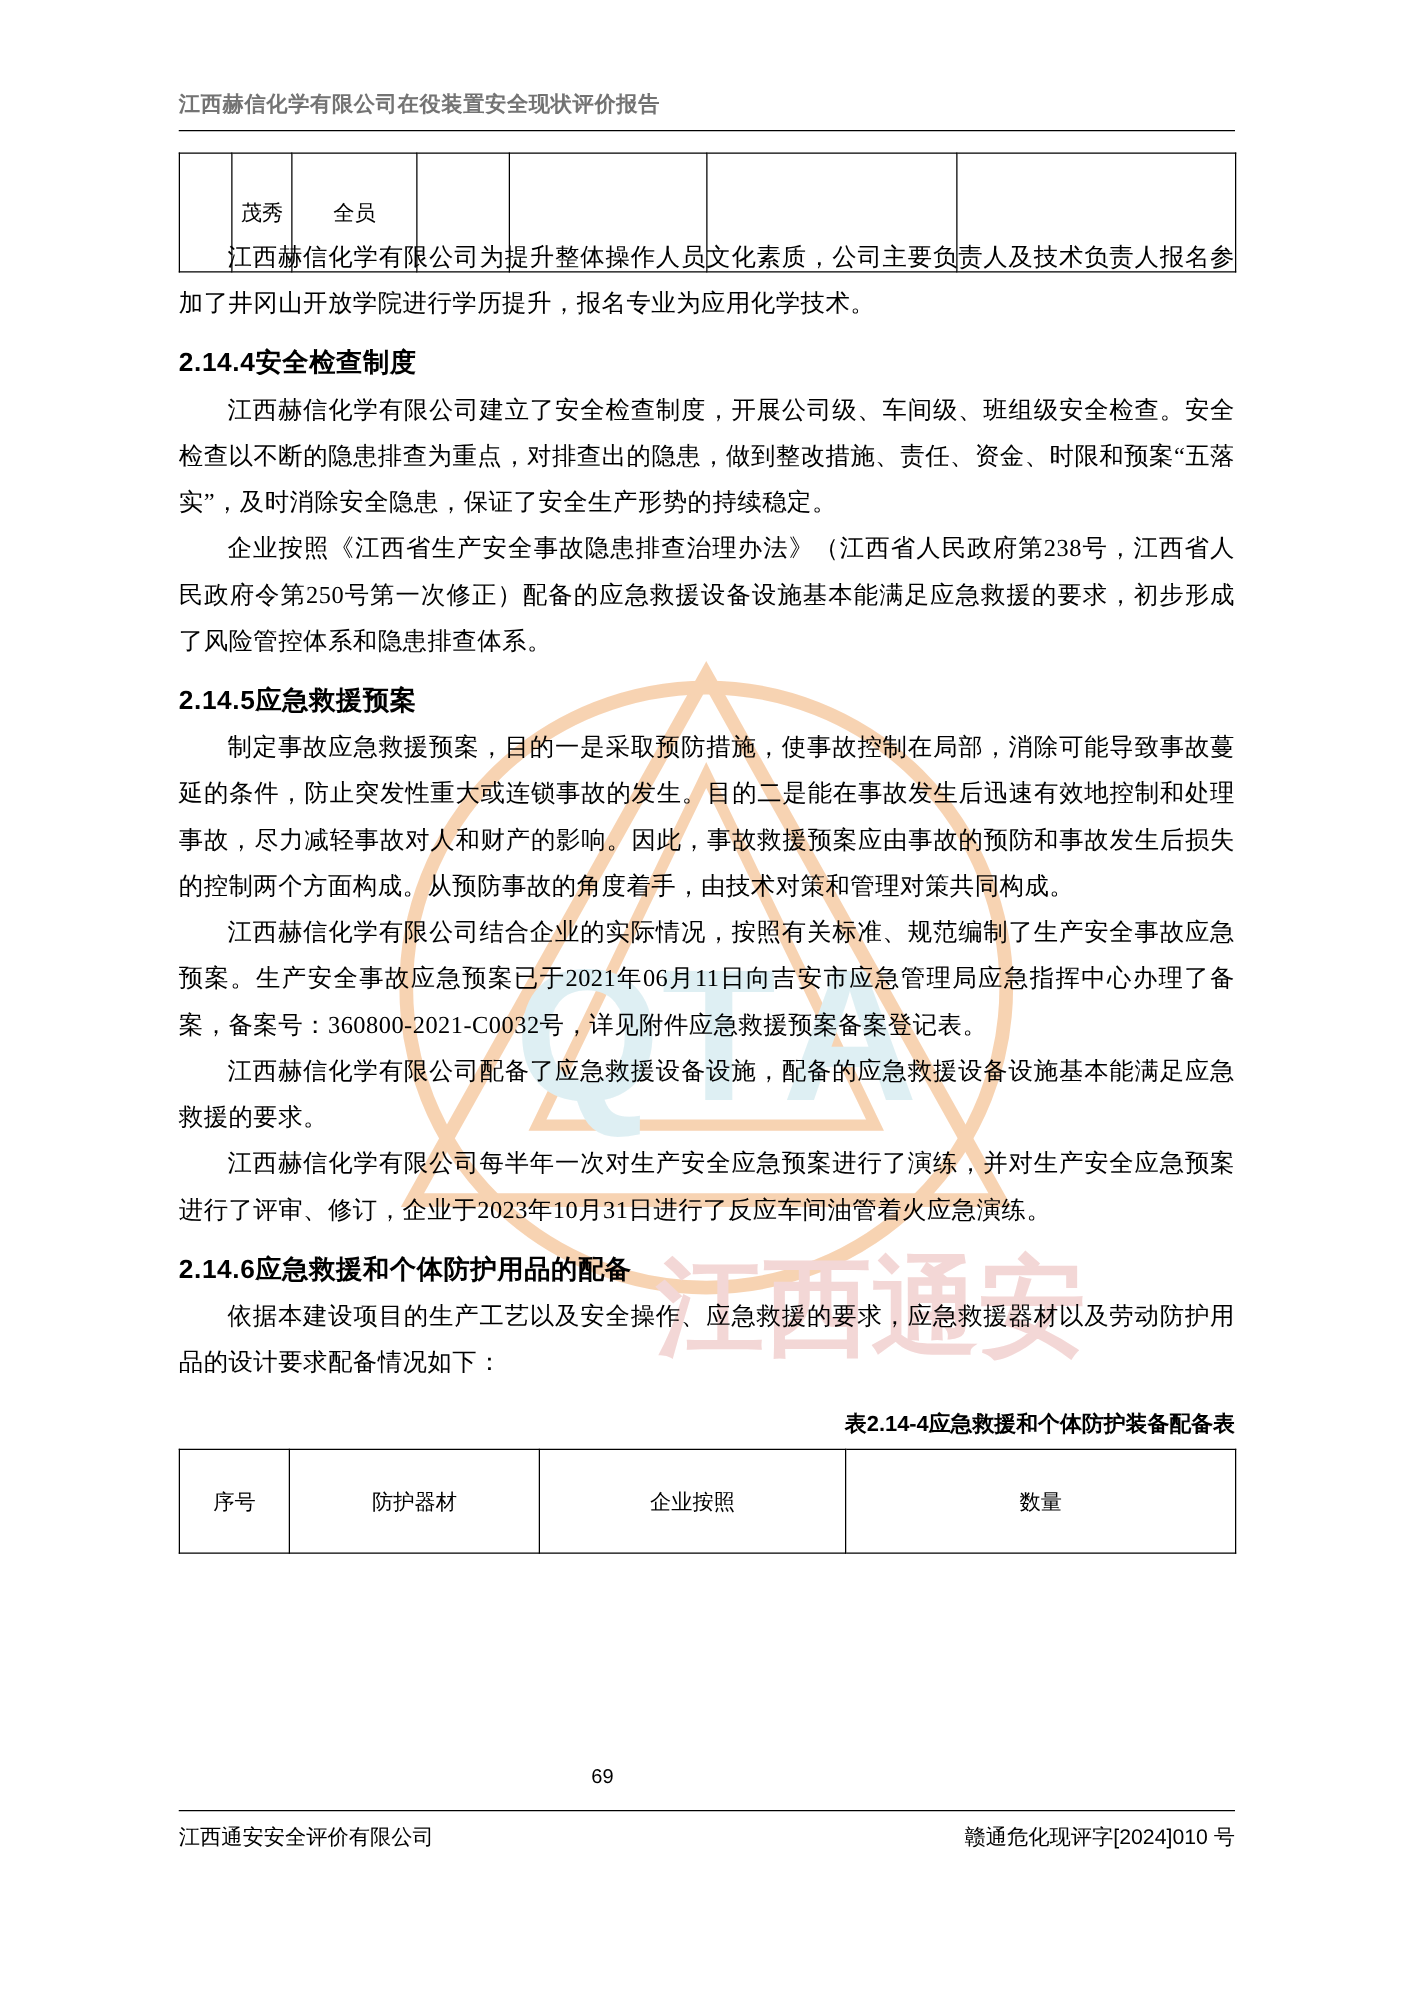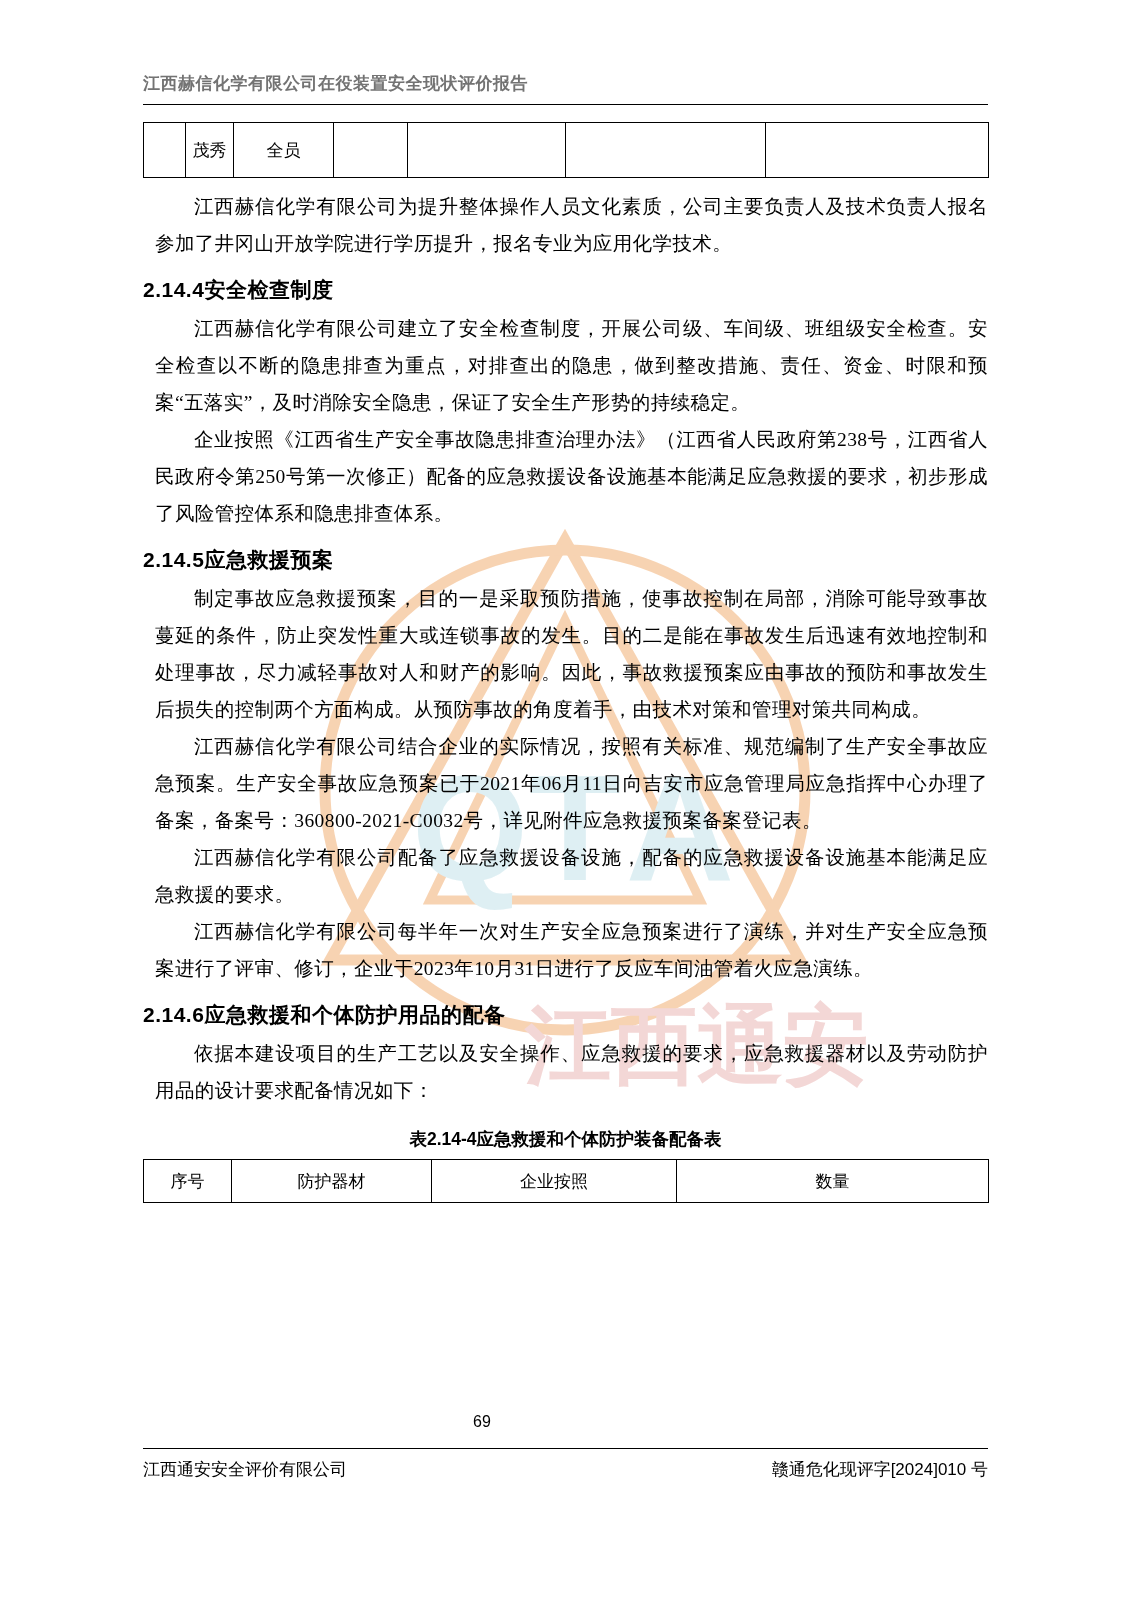--- a/index.html
+++ b/index.html
@@ -57,56 +57,56 @@
   
   .content {
     position: absolute;
     left: 143px;
     top: 122px;
     width: 845px;
     z-index: 2;
   }
 
   p.body {
-    margin: 0 0 0 12px;
+    margin: 0 0 0 0;
     font-size: 19.5px;
     line-height: 37px;
     text-align: justify;
     text-indent: 2em;
     letter-spacing: 0.4px;
   }
 
   h3.sec {
     font-family: "Liberation Sans", sans-serif;
     font-size: 21px;
     font-weight: bold;
     margin: 14px 0 6px 0;
     letter-spacing: 0.5px;
   }
   h3.sec .num { }
 
   .tbl-caption {
-    text-align: center;
+    text-align: right;
     font-family: "Liberation Sans", sans-serif;
     font-size: 17.5px;
     font-weight: bold;
     margin: 18px 0 8px 0;
   }
 
   
   table.doc {
     border-collapse: collapse;
     width: 845px;
     table-layout: fixed;
   }
   table.doc td, table.doc th {
     border: 1.2px solid #000;
     font-size: 17px;
     font-family: "Liberation Sans", sans-serif;
-    padding: 0 6px;
+    padding: 20px 6px;
     text-align: center;
     vertical-align: middle;
     font-weight: normal;
   }
 
   
   .top-table {
     position: absolute;
     left: 143px;
     top: 122px;

